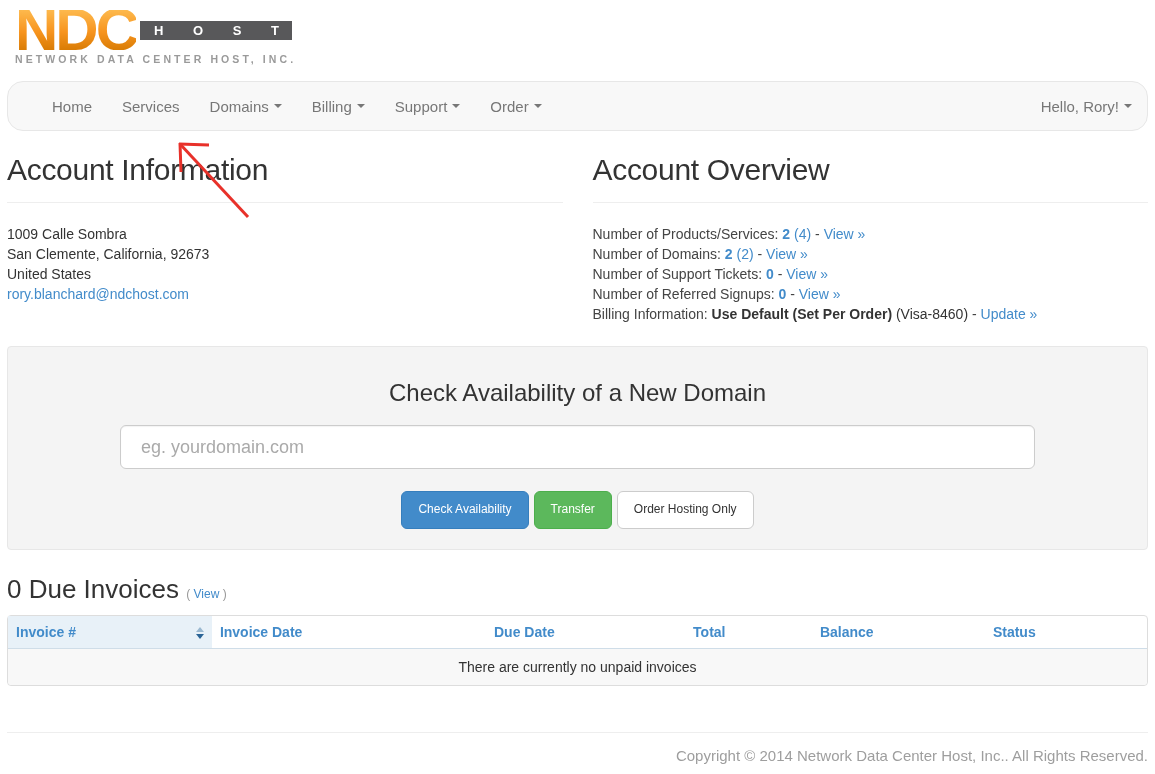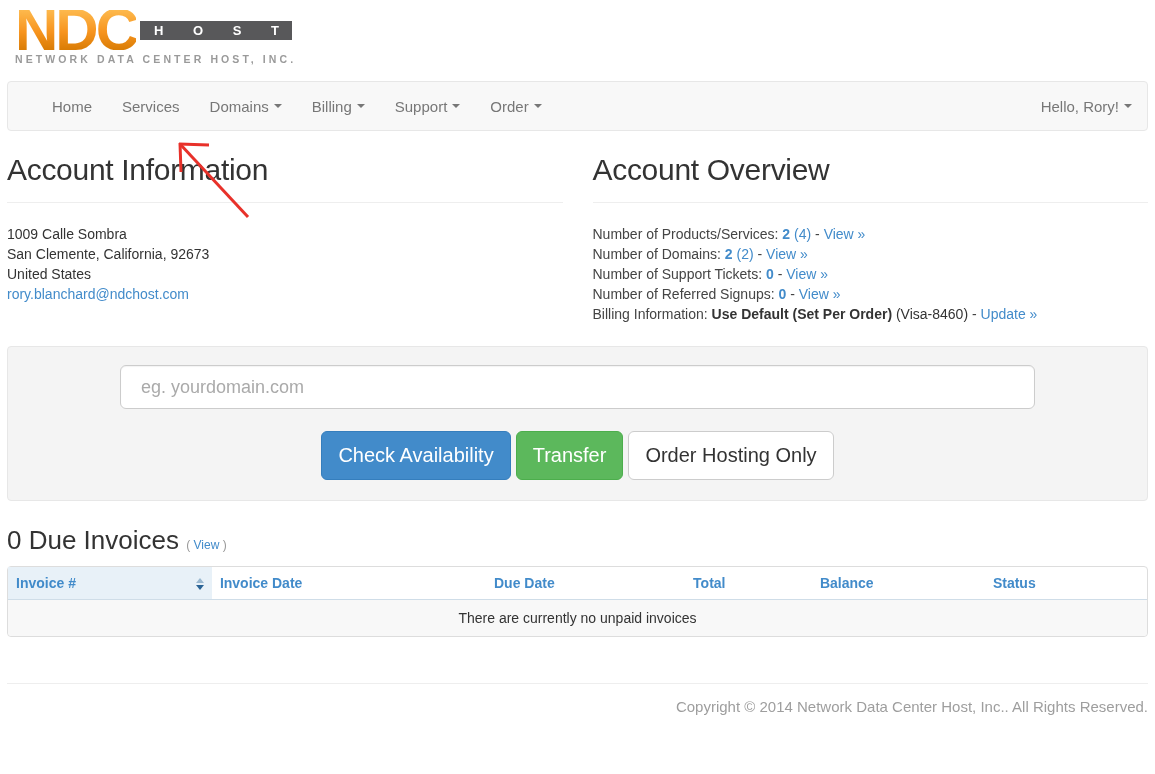--- a/index.html
+++ b/index.html
@@ -28,21 +28,21 @@
     letter-spacing:13px; padding:3px 0 3px 14px; min-width:134px; line-height:13px;
   }
   .logo-tagline {
     margin-top:3px; font-size:10.5px; font-weight:bold; color:#9a9a9a;
     letter-spacing:3.1px; white-space:nowrap;
   }
 
   
   .navbar {
     margin-top:16px; height:50px; background:#f8f8f8;
-    border:1px solid #e7e7e7; border-radius:4px;
+    border:1px solid #e7e7e7; border-radius:16px;
     display:flex; justify-content:space-between; align-items:stretch; padding:0 15px;
   }
   .nav-list { display:flex; list-style:none; margin:0; padding:0; }
   .nav-item {
     display:flex; align-items:center; padding:0 15px; color:#777;
     font-size:15px; cursor:pointer; white-space:nowrap;
   }
   .nav-item:first-child { margin-left:14px; }
   .caret {
     display:inline-block; margin-left:5px; width:0; height:0;
@@ -71,21 +71,21 @@
   }
   .domain-title { text-align:center; font-size:24px; font-weight:normal; color:#333; margin:14px 0 18px; }
   .domain-input {
     display:block; width:100%; height:44px; border:1px solid #ccc; border-radius:6px;
     font-size:18px; color:#555; padding:10px 20px; outline:none; font-family:inherit;
     box-shadow:inset 0 1px 1px rgba(0,0,0,.05);
   }
   .domain-input::placeholder { color:#aaa; }
   .btn-row { display:flex; justify-content:center; gap:5px; margin-top:22px; margin-bottom:2px; }
   .btn {
-    font-size:20px; padding:10px 16px; border-radius:6px; border:1px solid transparent;
+    font-size:12px; padding:10px 16px; border-radius:6px; border:1px solid transparent;
     cursor:pointer; font-family:inherit; line-height:1.33; white-space:nowrap;
   }
   .btn-primary { background:#428bca; border-color:#357ebd; color:#fff; }
   .btn-success { background:#5cb85c; border-color:#4cae4c; color:#fff; }
   .btn-default { background:#fff; border-color:#ccc; color:#333; }
 
   
   .invoices-title { font-size:26px; font-weight:normal; color:#333; margin:24px 0 10px; }
   .invoices-title small { font-size:12px; color:#999; font-weight:normal; }
   table.invoices {
@@ -206,20 +206,21 @@
           <span class="ov-bold">Use Default (Set Per Order)</span>
           <span class="ov-plain">(Visa-8460)</span>
           <span>-</span>
           <a>Update »</a>
         </div>
       </div>
     </div>
   </div>
 
   <div class="domain-well">
+    <h2 class="domain-title">Check Availability of a New Domain</h2>
     <input class="domain-input" type="text" value="" placeholder="eg. yourdomain.com" style="">
     <div class="btn-row">
       <button class="btn btn-primary">Check Availability</button>
       <button class="btn btn-success">Transfer</button>
       <button class="btn btn-default">Order Hosting Only</button>
     </div>
   </div>
 
   <h2 class="invoices-title">
     <span>0 Due Invoices</span>

